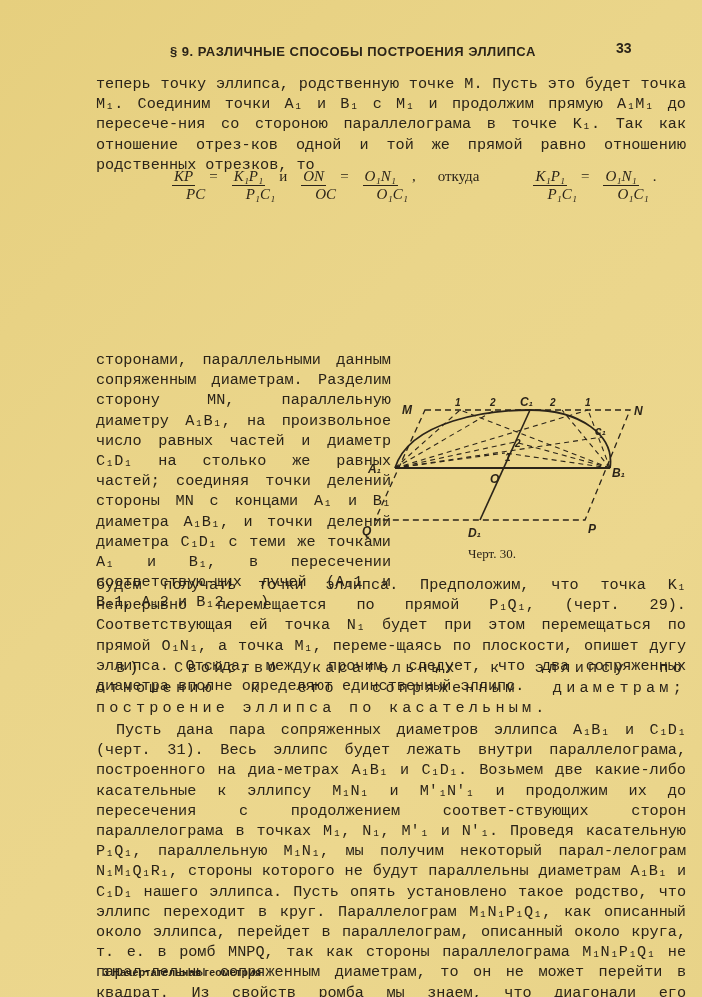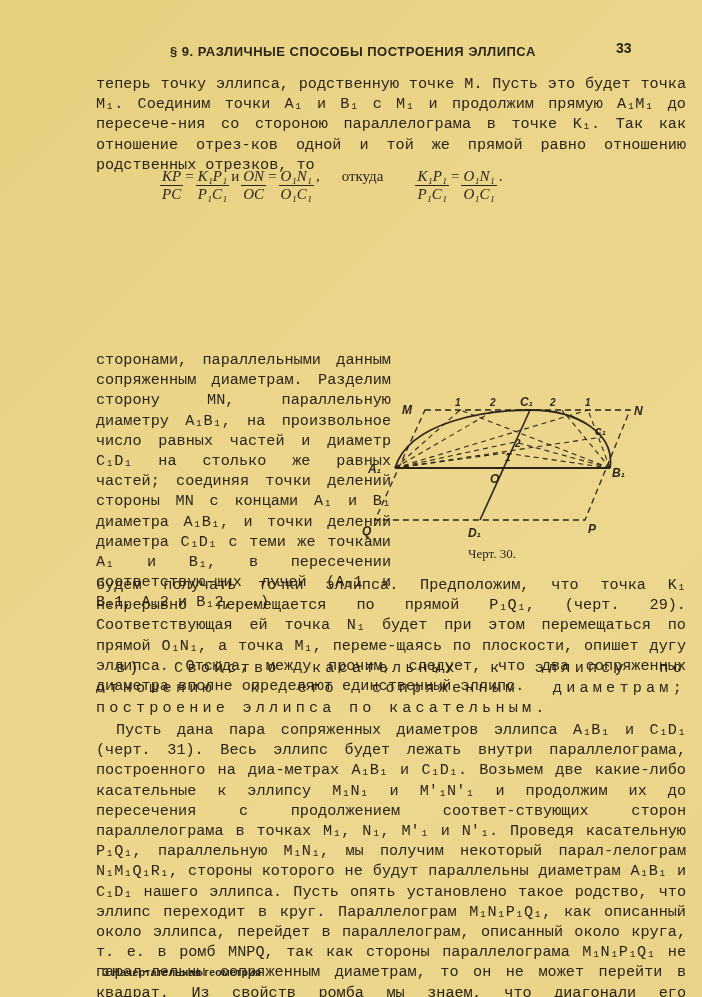--- a/index.html
+++ b/index.html
@@ -25,21 +25,21 @@
   }
   .text p { margin: 0; }
   .ind { text-indent: 20px; }
   .formula {
     position: absolute; top: 168px; left: 160px; width: 480px; height: 50px;
     font-family: "Liberation Serif", serif; font-size: 15px;
     display: flex; align-items: flex-start; gap: 2px;
   }
   .frac { display: inline-flex; flex-direction: column; align-items: center; font-style: italic; }
   .frac .num { border-bottom: 1px solid #2b2419; padding: 0 2px; }
-  .frac .den { padding: 0 2px; }
+  .frac .den { padding: 0 2px; margin-left: 24px; }
   .spaced { letter-spacing: 4.2px; }
   .wrapcol { width: 300px; }
   .figure { position: absolute; left: 340px; top: 395px; width: 320px; height: 170px; }
   .caption { position: absolute; left: 468px; top: 546px; font-family: "Liberation Serif", serif; font-size: 13px; text-align: right; }
   .footer { position: absolute; left: 60px; top: 966px; font-size: 10.5px; font-weight: bold; letter-spacing: 0.3px; margin-left: 43px; }
 </style>
 </head>
 <body>
 
 <div class="page">
@@ -67,21 +67,21 @@
     <span class="frac">
         <span class="num">ON</span>
         <span class="den">OC</span>
       </span>
     <span>=</span>
     <span class="frac">
         <span class="num">O₁N₁</span>
         <span class="den">O₁C₁</span>
       </span>
     <span>,</span>
-    <span style="margin-left:20px;margin-right:30px;">откуда</span>
+    <span style="margin-left:20px;margin-right:40px;">откуда</span>
     <span class="frac">
         <span class="num">K₁P₁</span>
         <span class="den">P₁C₁</span>
       </span>
     <span>=</span>
     <span class="frac">
         <span class="num">O₁N₁</span>
         <span class="den">O₁C₁</span>
       </span>
     <span>.</span>

